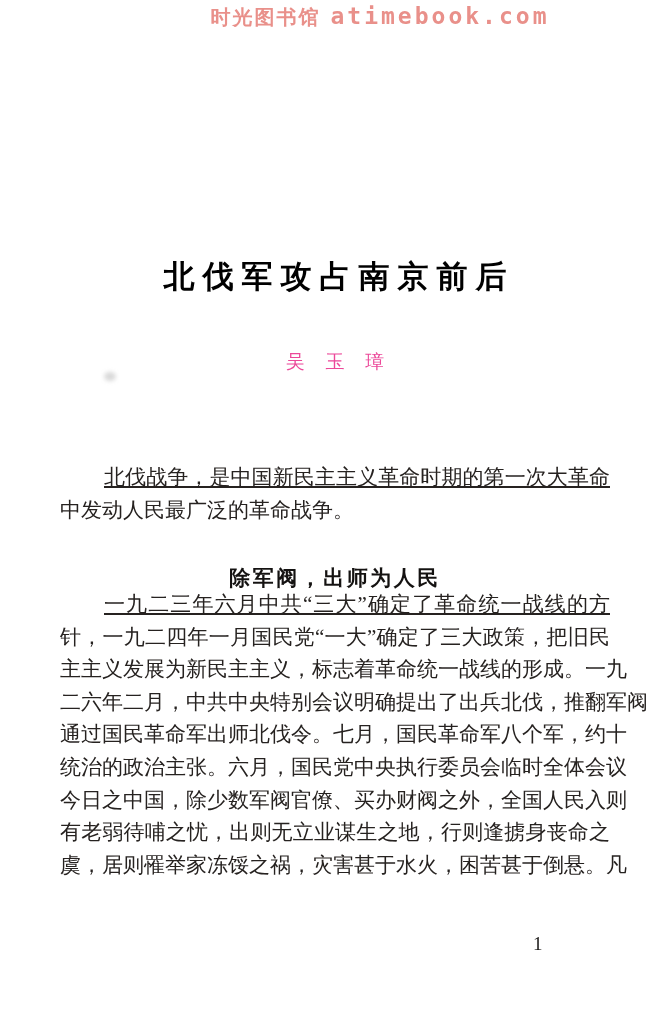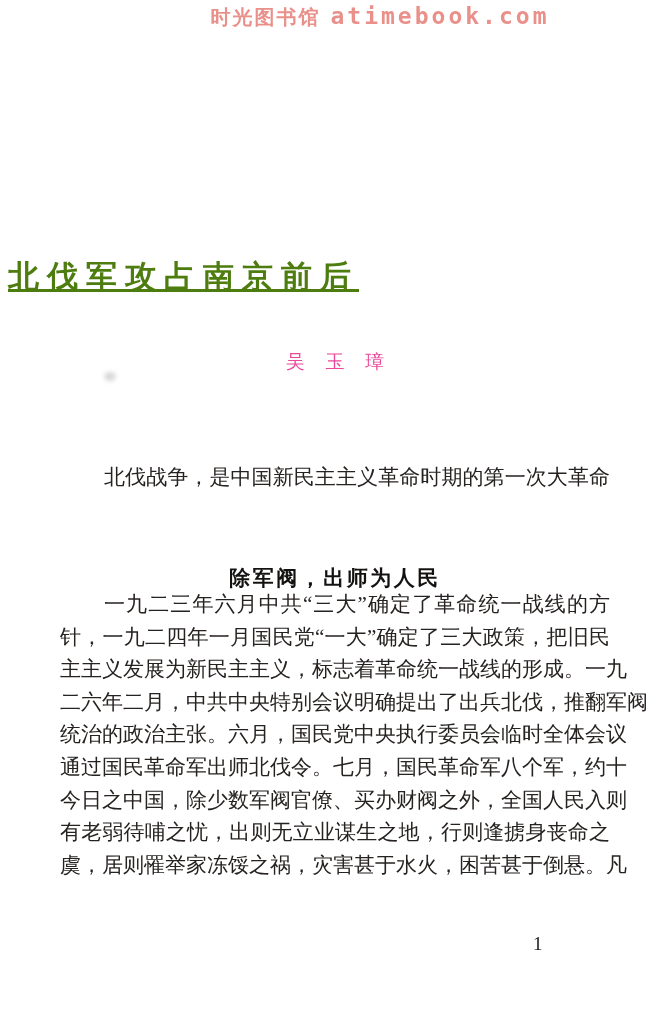--- a/index.html
+++ b/index.html
@@ -45,28 +45,27 @@
     margin-left: 10px;
   }
 
   
   .title {
     position: absolute;
     top: 256px;
     left: 0;
     right: 0;
     margin: 0;
-    text-align: left;
+    text-align: center;
     font-family: "Liberation Serif", "DejaVu Serif", serif;
     font-weight: bold;
     font-size: 31px;
     letter-spacing: 8px;
     text-indent: 8px; 
-    color: #4d7c0f;
-    text-decoration: underline;
+    color: #000000;
   }
 
   
   .author {
     position: absolute;
     top: 349px;
     left: 0;
     right: 0;
     text-align: center;
     font-size: 19px;
@@ -109,20 +108,21 @@
     line-height: 32.6px;
     text-align: justify;
     text-align-last: justify;
     white-space: nowrap;
   }
   .line.no-stretch {
     text-align-last: left;
   }
   .line.indent {
     text-indent: 44px;
+    text-decoration: underline;
   }
 
   
   .section-heading {
     position: absolute;
     top: 546px;
     left: 0;
     right: 0;
     margin: 18px;
     text-align: center;
@@ -154,31 +154,32 @@
   <h1 class="title">北伐军攻占南京前后</h1>
 
   <div class="author">吴 玉 璋</div>
 
   <div class="smudge"></div>
 
   <div class="body-text">
 
     <div class="para para-1">
       <div class="line indent">北伐战争，是中国新民主主义革命时期的第一次大革命</div>
+      <div class="line no-stretch">中发动人民最广泛的革命战争。</div>
     </div>
 
     <h2 class="section-heading">除军阀，出师为人民</h2>
 
     <div class="para para-2">
       <div class="line indent">一九二三年六月中共“三大”确定了革命统一战线的方</div>
       <div class="line">针，一九二四年一月国民党“一大”确定了三大政策，把旧民</div>
       <div class="line">主主义发展为新民主主义，标志着革命统一战线的形成。一九</div>
       <div class="line">二六年二月，中共中央特别会议明确提出了出兵北伐，推翻军阀</div>
+      <div class="line">通过国民革命军出师北伐令。七月，国民革命军八个军，约十</div>
       <div class="line">统治的政治主张。六月，国民党中央执行委员会临时全体会议</div>
-      <div class="line">通过国民革命军出师北伐令。七月，国民革命军八个军，约十</div>
       <div class="line">今日之中国，除少数军阀官僚、买办财阀之外，全国人民入则</div>
       <div class="line">有老弱待哺之忧，出则无立业谋生之地，行则逢掳身丧命之</div>
       <div class="line">虞，居则罹举家冻馁之祸，灾害甚于水火，困苦甚于倒悬。凡</div>
     </div>
 
   </div>
 
   <div class="page-number">1</div>
 
 </div>

